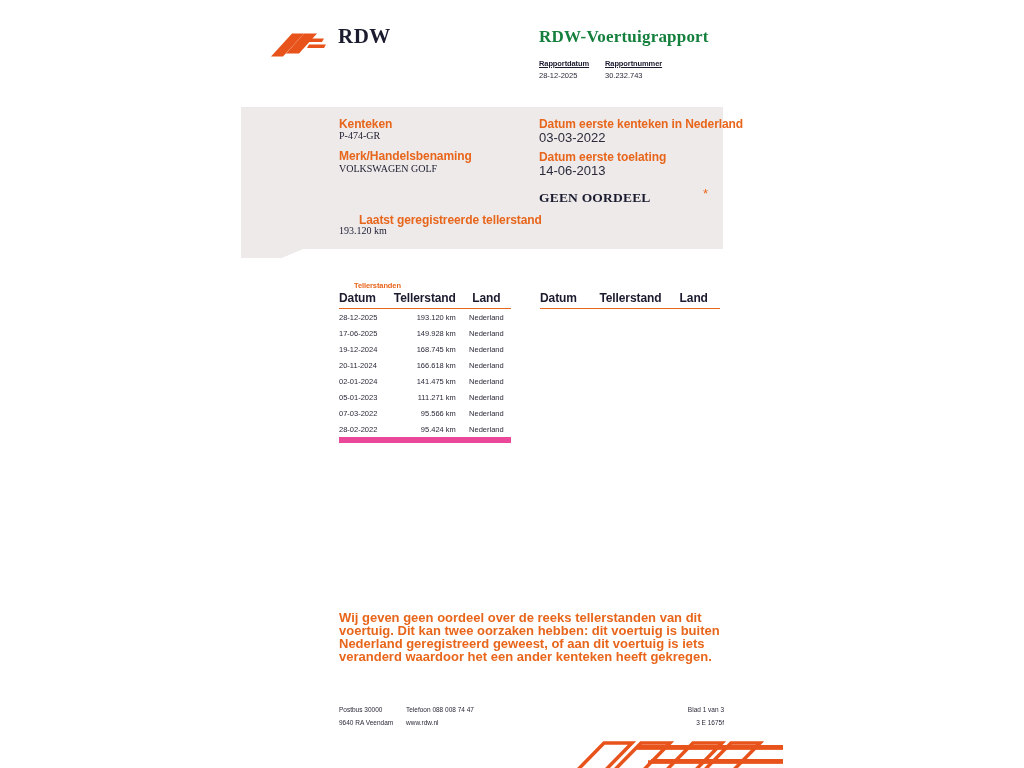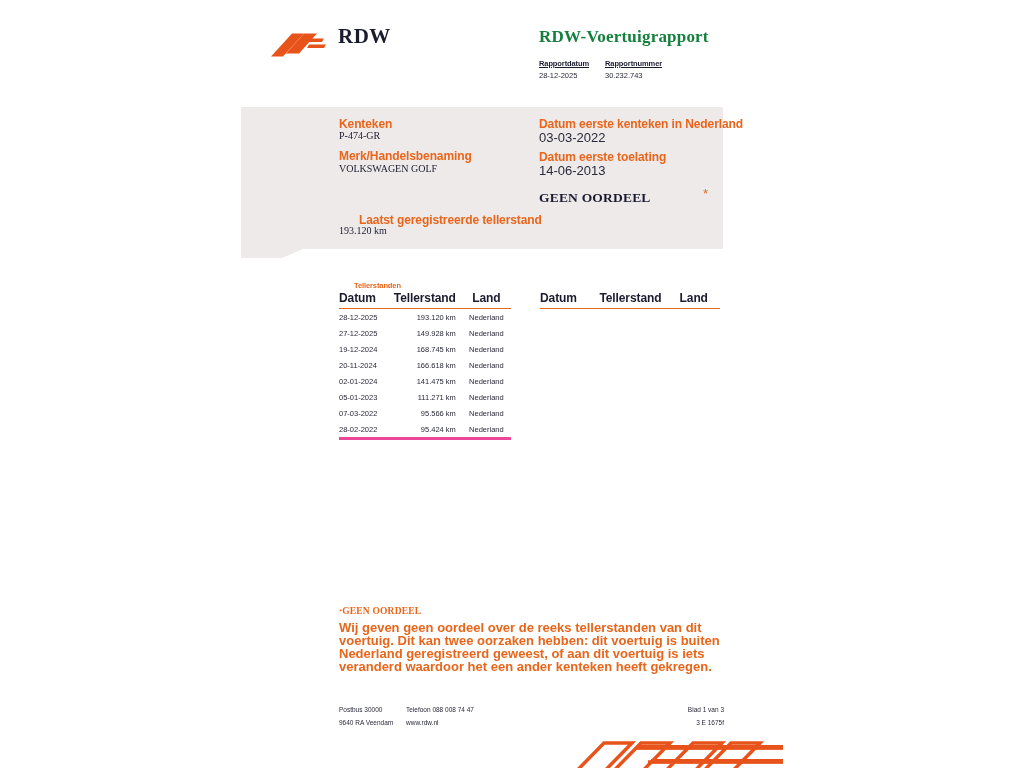--- a/index.html
+++ b/index.html
@@ -153,21 +153,21 @@
   }
   table.odo td {
     color: #2a2a3a;
     padding: 3.5px 0 3.5px 0;
     white-space: nowrap;
   }
   table.odo .c-datum { text-align: left; width: 58px; }
   table.odo .c-stand { text-align: right; width: 62px; padding-right: 6px; }
   table.odo .c-land  { text-align: center; width: 52px; }
   table.odo tbody tr:last-child td {
-    border-bottom: 3px solid #ec4899;
+    border-bottom: 6px solid #ec4899;
   }
 
   
   .footnote {
     position: absolute;
     left: 339px;
     top: 606px;
     width: 390px;
   }
   .footnote-head {
@@ -272,21 +272,21 @@
         <th class="c-land">Land</th>
       </tr>
     </thead>
     <tbody>
       <tr>
         <td class="c-datum">28-12-2025</td>
         <td class="c-stand">193.120 km</td>
         <td class="c-land">Nederland</td>
       </tr>
       <tr>
-        <td class="c-datum">27-12-2025</td>
+        <td class="c-datum">17-06-2025</td>
         <td class="c-stand">149.928 km</td>
         <td class="c-land">Nederland</td>
       </tr>
       <tr>
         <td class="c-datum">19-12-2024</td>
         <td class="c-stand">168.745 km</td>
         <td class="c-land">Nederland</td>
       </tr>
       <tr>
         <td class="c-datum">20-11-2024</td>
@@ -320,23 +320,20 @@
     <thead>
       <tr>
         <th class="c-datum">Datum</th>
         <th class="c-stand">Tellerstand</th>
         <th class="c-land">Land</th>
       </tr>
     </thead>
   </table>
 
   <div class="footnote">
-    <div class="footnote-head">
-      <span class="star">*</span><span class="txt">GEEN OORDEEL</span>
-    </div>
     <div class="footnote-body">Wij geven geen oordeel over de reeks tellerstanden van dit voertuig. Dit kan twee oorzaken hebben: dit voertuig is buiten Nederland geregistreerd geweest, of aan dit voertuig is iets veranderd waardoor het een ander kenteken heeft gekregen.</div>
   </div>
 
   <div class="footer">
     <div class="col1">
       <div>Postbus 30000</div>
       <div>9640 RA Veendam</div>
     </div>
     <div class="col2">
       <div>Telefoon 088 008 74 47</div>

